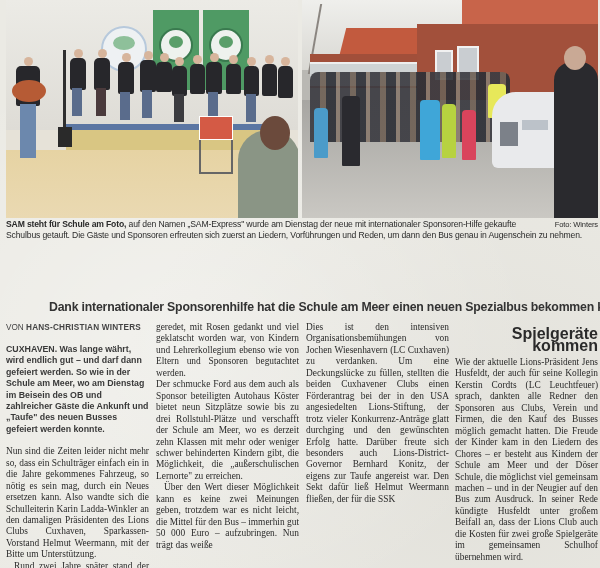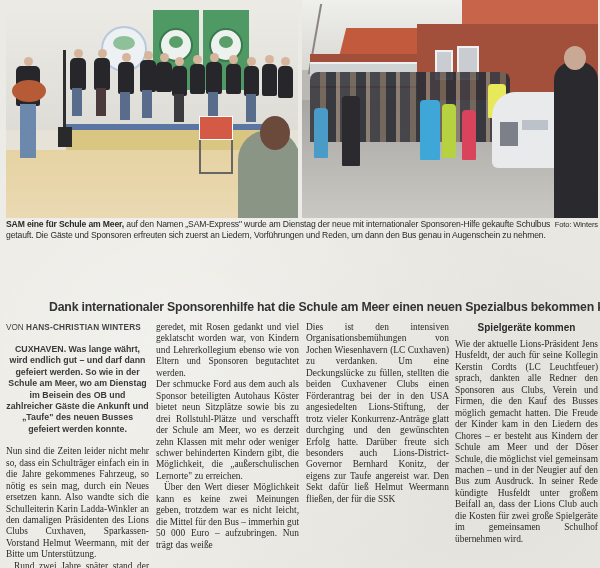--- a/index.html
+++ b/index.html
@@ -95,26 +95,26 @@
   .col p { margin-bottom: 0; }
   .col p + p { text-indent: 8px; }
   .col p.noindent { text-indent: 0; }
   .byline {
     font-family: "Liberation Sans", sans-serif; font-size: 8.2px; line-height: 11px;
     color: #444; margin-bottom: 3px;
   }
   .byline .author { font-weight: bold; letter-spacing: 0.2px; }
   .intro {
     font-family: "Liberation Sans", sans-serif; font-size: 8.8px; line-height: 11.4px;
-    font-weight: bold; color: #3a3a3a; text-align: center; margin-bottom: 11px; margin-top: 11px;
+    font-weight: bold; color: #3a3a3a; text-align: left; margin-bottom: 11px; margin-top: 11px;
   }
   .intro .place { font-weight: bold; }
   .crosshead {
-    font-family: "Liberation Sans", sans-serif; font-weight: bold; font-size: 10px;
-    line-height: 12px; color: #2a2a2a; margin: 0 0 5px 0; text-align: center;
+    font-family: "Liberation Sans", sans-serif; font-weight: bold; font-size: 16px;
+    line-height: 12px; color: #2a2a2a; margin: 6px 0 5px 0; text-align: right;
   }
 </style>
 </head>
 <body>
 
 <div class="page">
 
   <div class="photos">
     <div class="photo photo-left">
       <div class="wall"></div>
@@ -180,21 +180,21 @@
       <div class="van">
         <div class="grille"></div>
         <div class="light"></div>
       </div>
       <div class="speaker-man"></div>
     </div>
   </div>
 
   <div class="caption">
     <span class="credit">Foto: Winters</span>
-    <span class="lead">SAM eine für Schule am Meer,</span><span> auf den Namen „SAM-Express" wurde am Dienstag der neue mit internationaler Sponsoren-Hilfe gekaufte Schulbus getauft. Die Gäste und Sponsoren erfreuten sich zuerst an Liedern, Vorführungen und Reden, um dann den Bus genau in Augenschein zu nehmen.</span>
+    <span class="lead">SAM steht für Schule am Foto,</span><span> auf den Namen „SAM-Express" wurde am Dienstag der neue mit internationaler Sponsoren-Hilfe gekaufte Schulbus getauft. Die Gäste und Sponsoren erfreuten sich zuerst an Liedern, Vorführungen und Reden, um dann den Bus genau in Augenschein zu nehmen.</span>
   </div>
 
   <h2 class="subhead">Dank internationaler Sponsorenhilfe hat die Schule am Meer einen neuen Spezialbus bekommen können</h2>
 
   <div class="col col-1">
     <div class="byline">
       <span>VON </span><span class="author">HANS-CHRISTIAN WINTERS</span>
     </div>
     <div class="intro">
       <span class="place">CUXHAVEN.</span><span> Was lange währt, wird endlich gut – und darf dann gefeiert werden. So wie in der Schule am Meer, wo am Dienstag im Beisein des OB und zahlreicher Gäste die Ankunft und „Taufe" des neuen Busses gefeiert werden konnte.</span>

